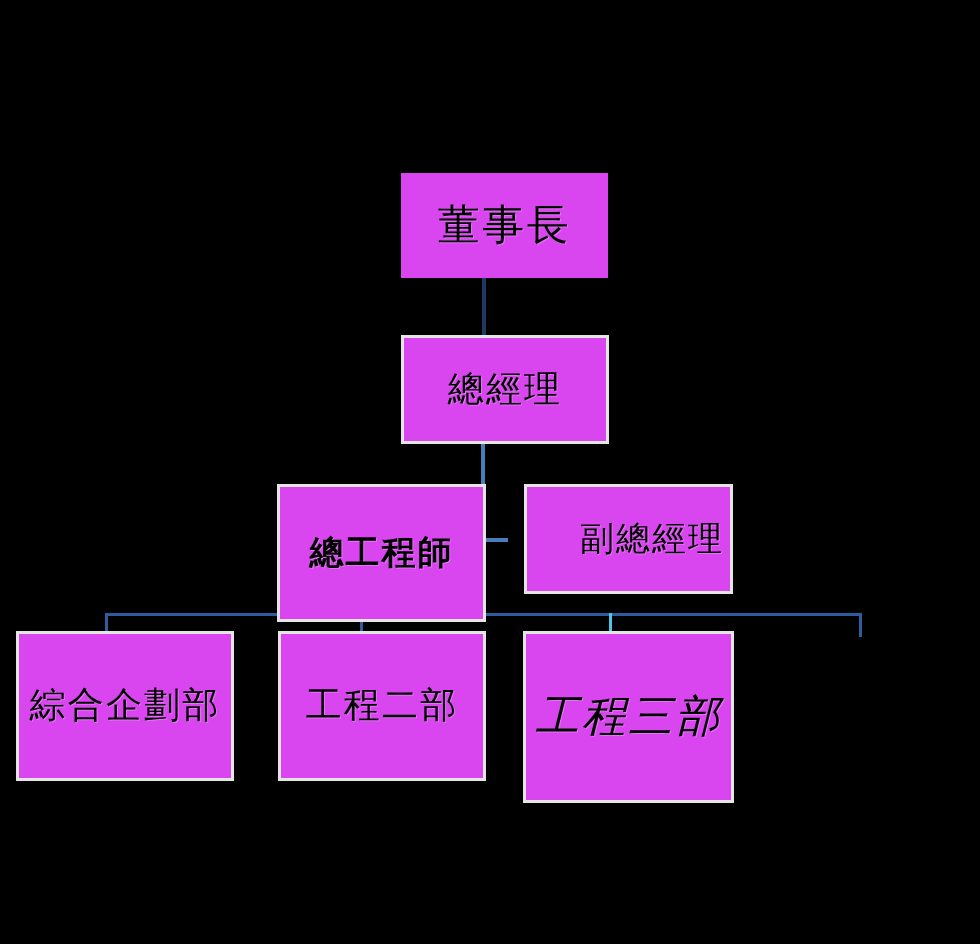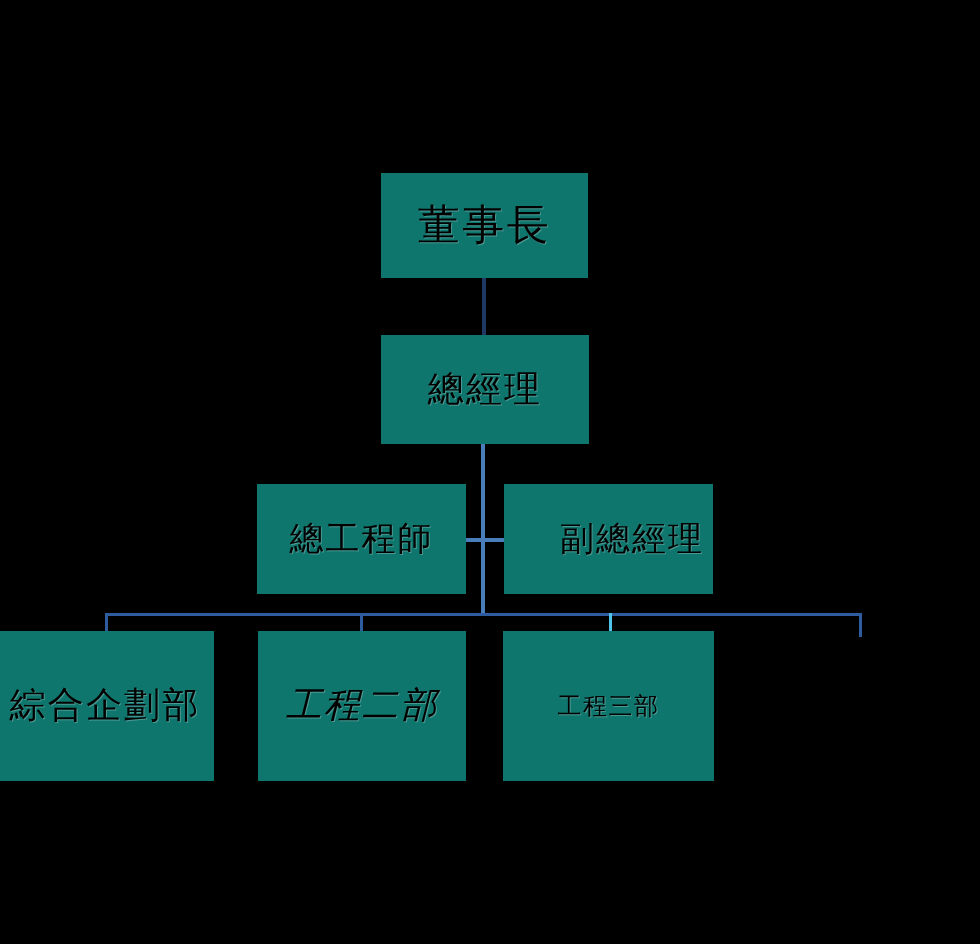--- a/index.html
+++ b/index.html
@@ -18,30 +18,31 @@
     background: #000000;
     overflow: hidden;
   }
   
   .node {
     position: absolute;
     box-sizing: border-box;
     display: flex;
     align-items: center;
     justify-content: center;
-    background: #0f766e;
+    background: #d946ef;
     color: #000000;
     text-align: center;
     line-height: 1.1;
     letter-spacing: 0.06em;
     white-space: nowrap;
     z-index: 5;
+    margin-left: 20px;
   }
   .node.outlined {
-    border: 3px solid #0f766e;
+    border: 3px solid #e5e5e5;
   }
   .node-label {
     display: block;
     text-shadow: 1px 1px 0 rgba(255,255,255,0.25);
   }
   
   .conn {
     position: absolute;
     z-index: 2;
   }
@@ -69,34 +70,34 @@
   <div class="conn thin-v" style="left:859px; top:613px; height:24px; background:#2f5c9e;"></div>
 
   <div class="node" style="left:381px; top:173px; width:207px; height:105px; font-size:42px;">
     <span class="node-label">董事長</span>
   </div>
 
   <div class="node outlined" style="left:381px; top:335px; width:208px; height:109px; font-size:36px;">
     <span class="node-label">總經理</span>
   </div>
 
-  <div class="node outlined" style="left:257px; top:484px; width:209px; height:110px; font-size:34px;">
+  <div class="node outlined" style="left:257px; top:484px; width:209px; height:138px; font-size:34px;font-weight:bold;">
     <span class="node-label">總工程師</span>
   </div>
 
   <div class="node outlined" style="left:504px; top:484px; width:209px; height:110px; font-size:34px;padding-left:47px;">
     <span class="node-label">副總經理</span>
   </div>
 
   <div class="node outlined" style="left:-4px; top:631px; width:218px; height:150px; font-size:36px;">
     <span class="node-label">綜合企劃部</span>
   </div>
 
-  <div class="node outlined" style="left:258px; top:631px; width:208px; height:150px; font-size:36px;font-style:italic;">
+  <div class="node outlined" style="left:258px; top:631px; width:208px; height:150px; font-size:36px;">
     <span class="node-label">工程二部</span>
   </div>
 
-  <div class="node outlined" style="left:503px; top:631px; width:211px; height:150px; font-size:24px;">
+  <div class="node outlined" style="left:503px; top:631px; width:211px; height:172px; font-size:44px;font-style:italic;">
     <span class="node-label">工程三部</span>
   </div>
 
 
 </div>
 
 </body></html>

